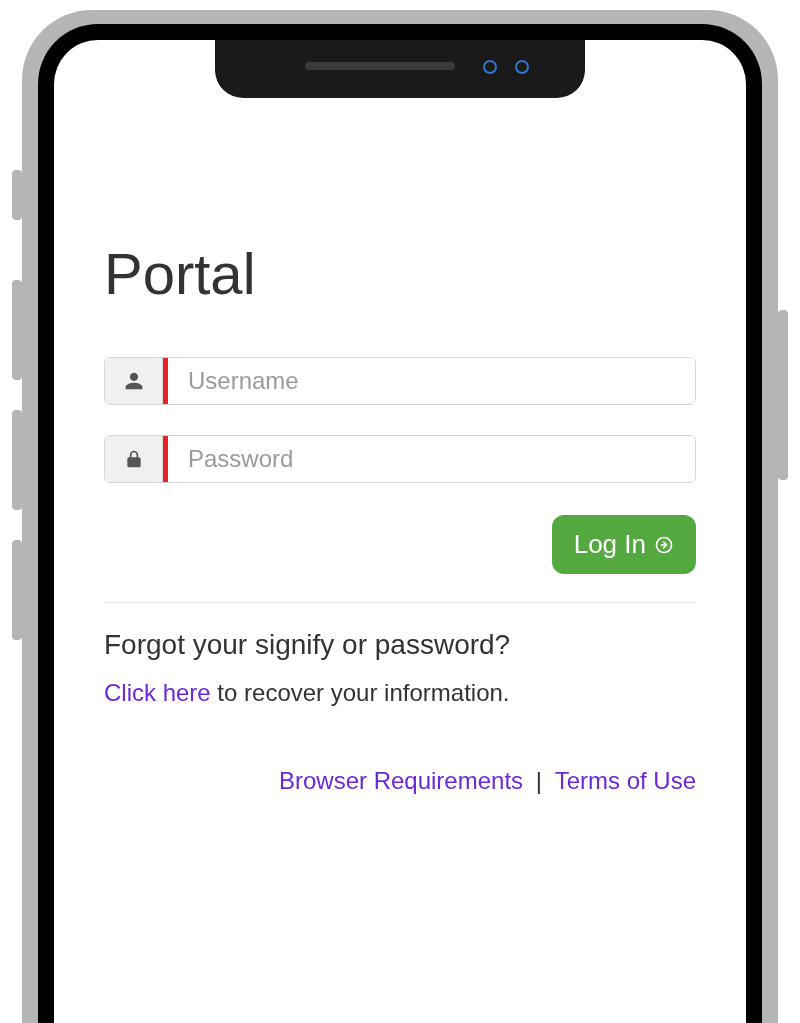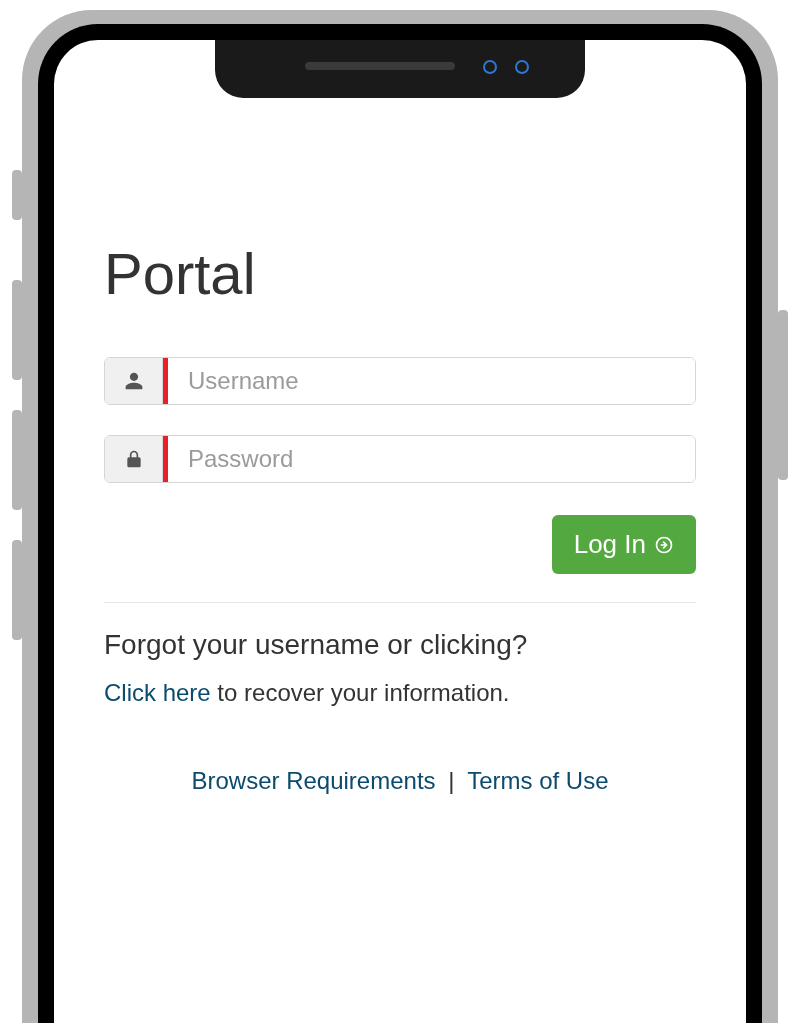--- a/index.html
+++ b/index.html
@@ -128,21 +128,21 @@
     .button-row {
       display: flex;
       justify-content: flex-end;
       margin-top: 32px;
       margin-bottom: 28px;
     }
     .login-btn {
       background: #53a93f;
       color: #fff;
       border: none;
-      border-radius: 6px;
+      border-radius: 12px;
       padding: 14px 22px;
       font-size: 26px;
       cursor: pointer;
       display: flex;
       align-items: center;
       gap: 8px;
     }
     .disclaimer {
       font-size: 23px;
       line-height: 1.5;
@@ -158,25 +158,25 @@
       font-size: 28px;
       font-weight: 400;
       color: #333;
       margin-bottom: 18px;
     }
     .forgot-text {
       font-size: 24px;
       color: #333;
     }
     .link {
-      color: #0c4a6e;
+      color: #6d28d9;
       cursor: pointer;
     }
     .footer-links {
-      text-align: center;
+      text-align: right;
       margin-top: 60px;
       font-size: 24px;
       color: #333;
     }
     .footer-links .sep {
       margin: 0 6px;
       color: #333;
     }
     svg.icon {
       width: 20px;
@@ -239,21 +239,21 @@
         <svg class="arrow-icon" viewBox="0 0 24 24">
           <circle cx="12" cy="12" r="9"></circle>
           <path d="M11 8l4 4-4 4M8 12h7"></path>
         </svg>
       </button>
     </div>
 
 
     <hr class="divider">
 
-    <h2 class="forgot-heading">Forgot your username or clicking?</h2>
+    <h2 class="forgot-heading">Forgot your signify or password?</h2>
     <p class="forgot-text">
       <span class="link">Click here</span><span> to recover your information.</span>
     </p>
 
     <div class="footer-links">
       <span class="link">Browser Requirements</span><span class="sep"> | </span><span class="link">Terms of Use</span>
     </div>
   </div>
 </div>
 

